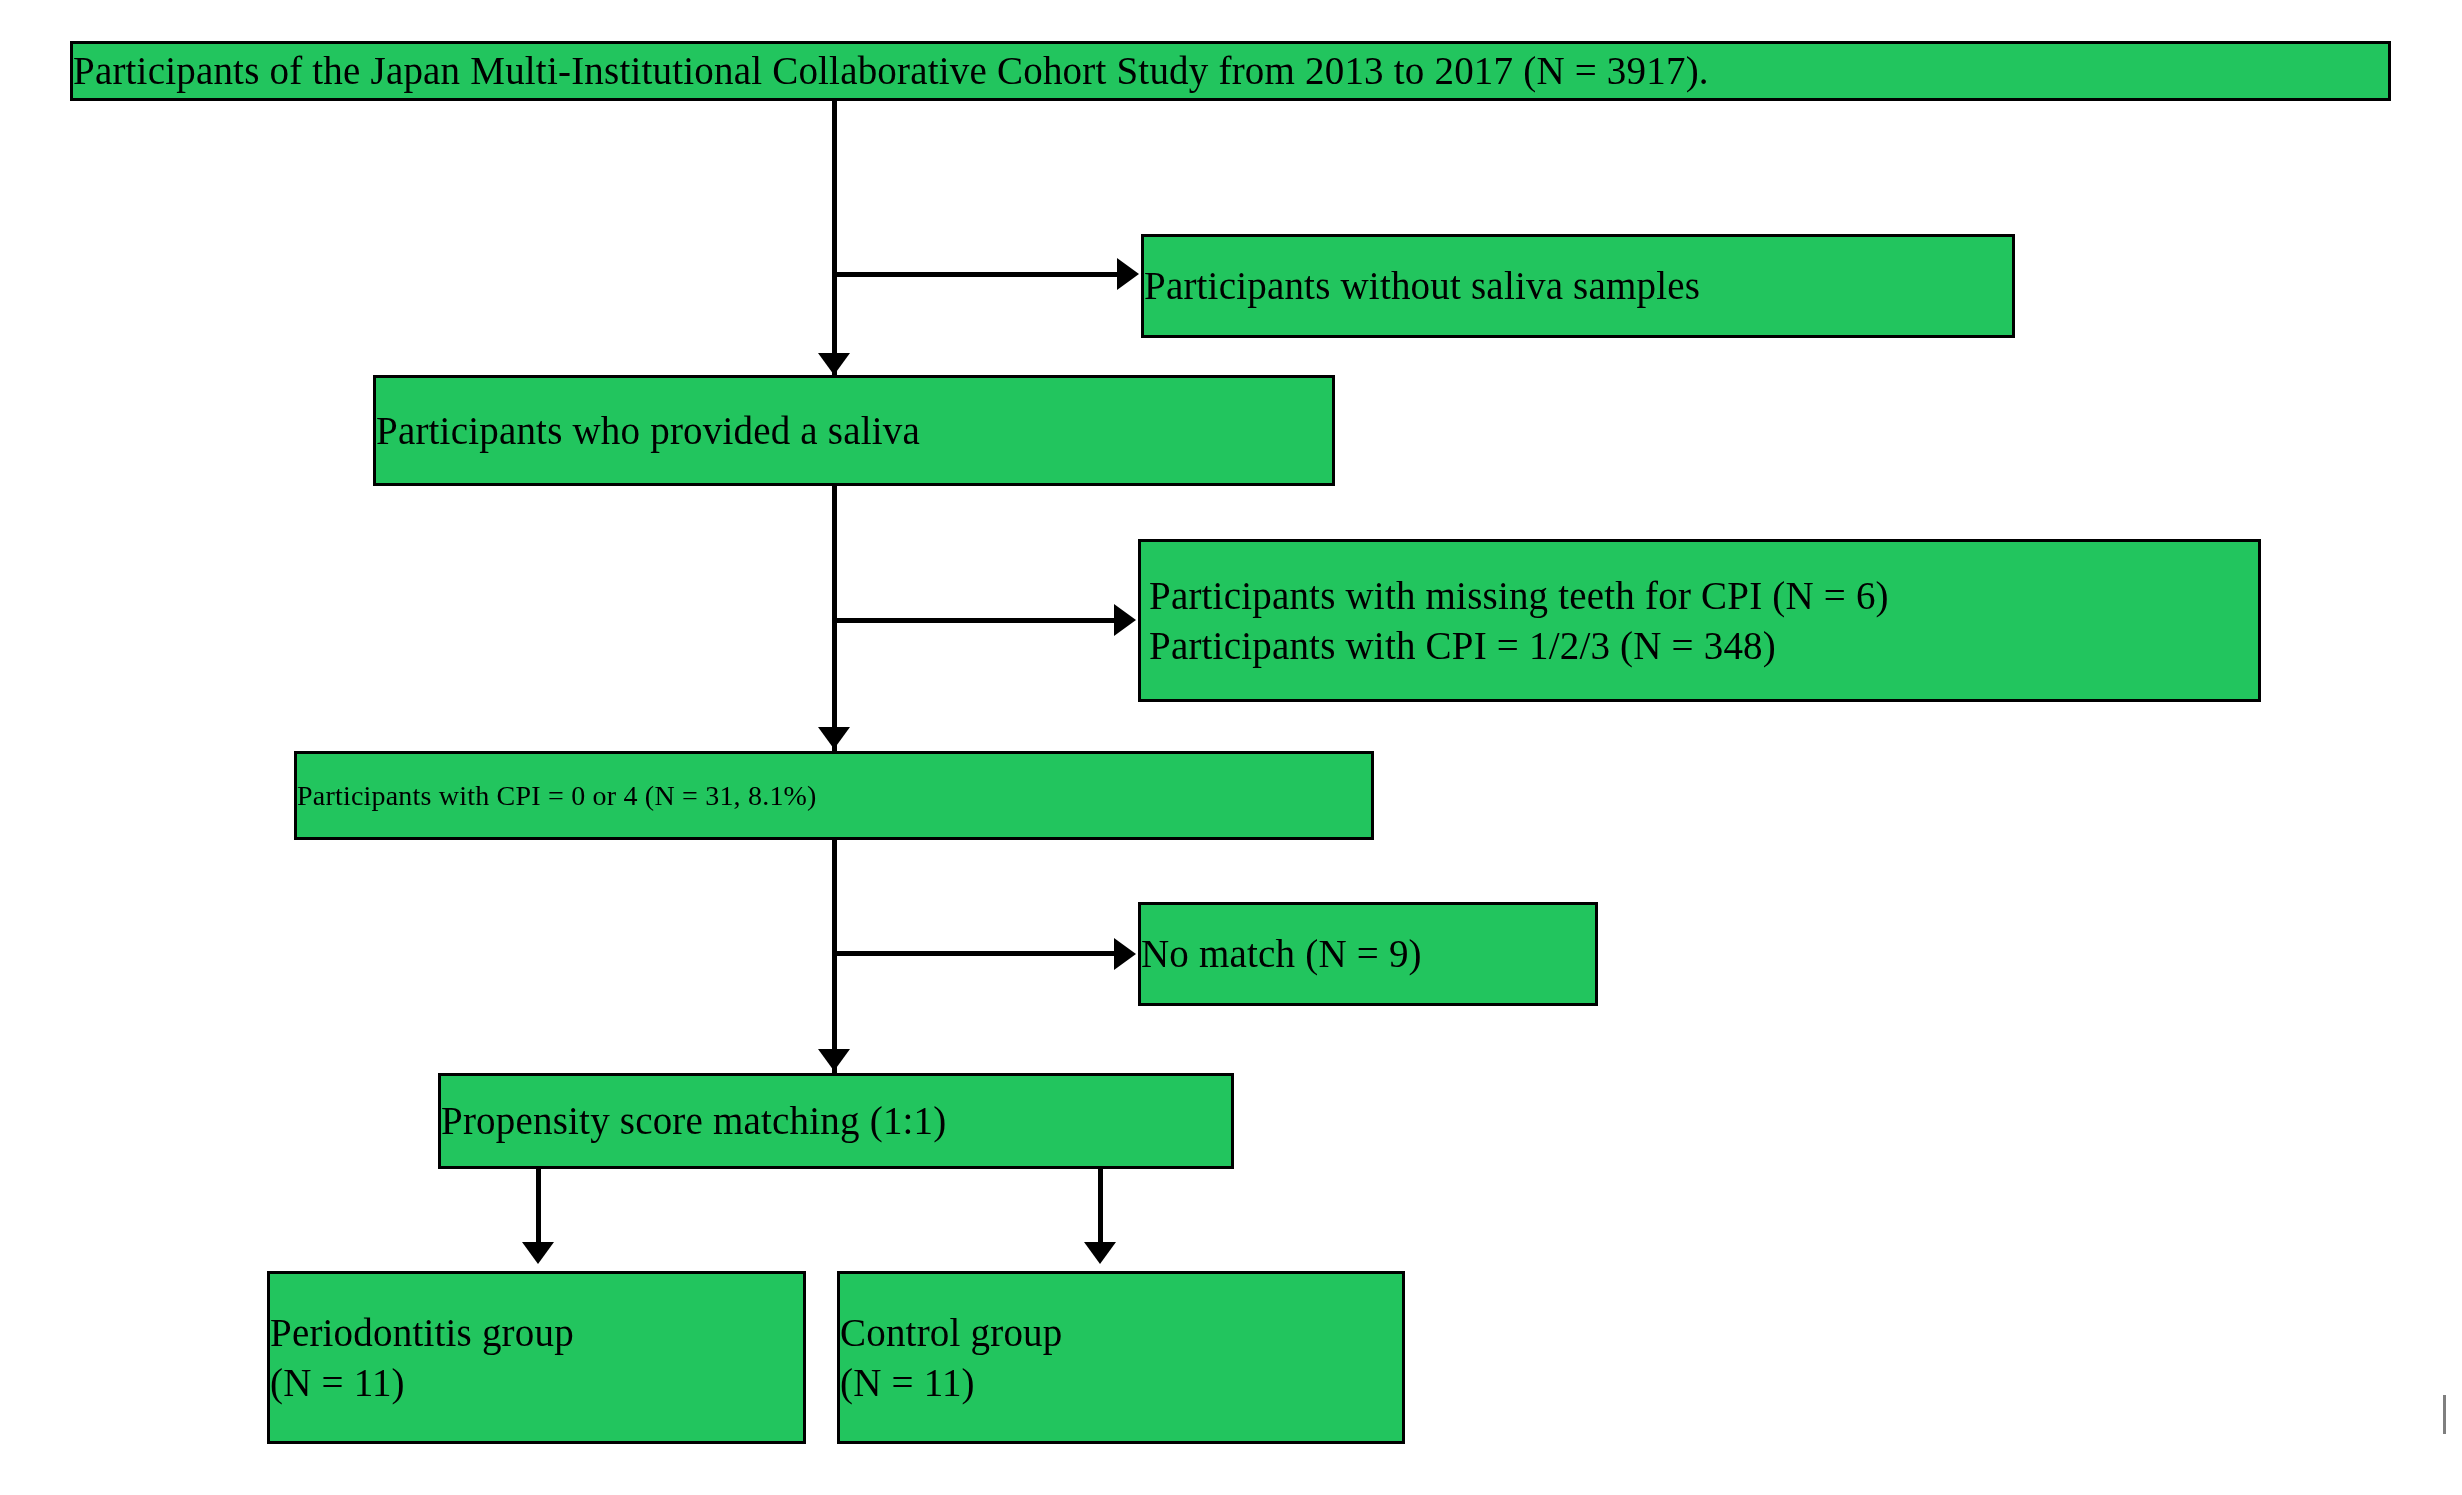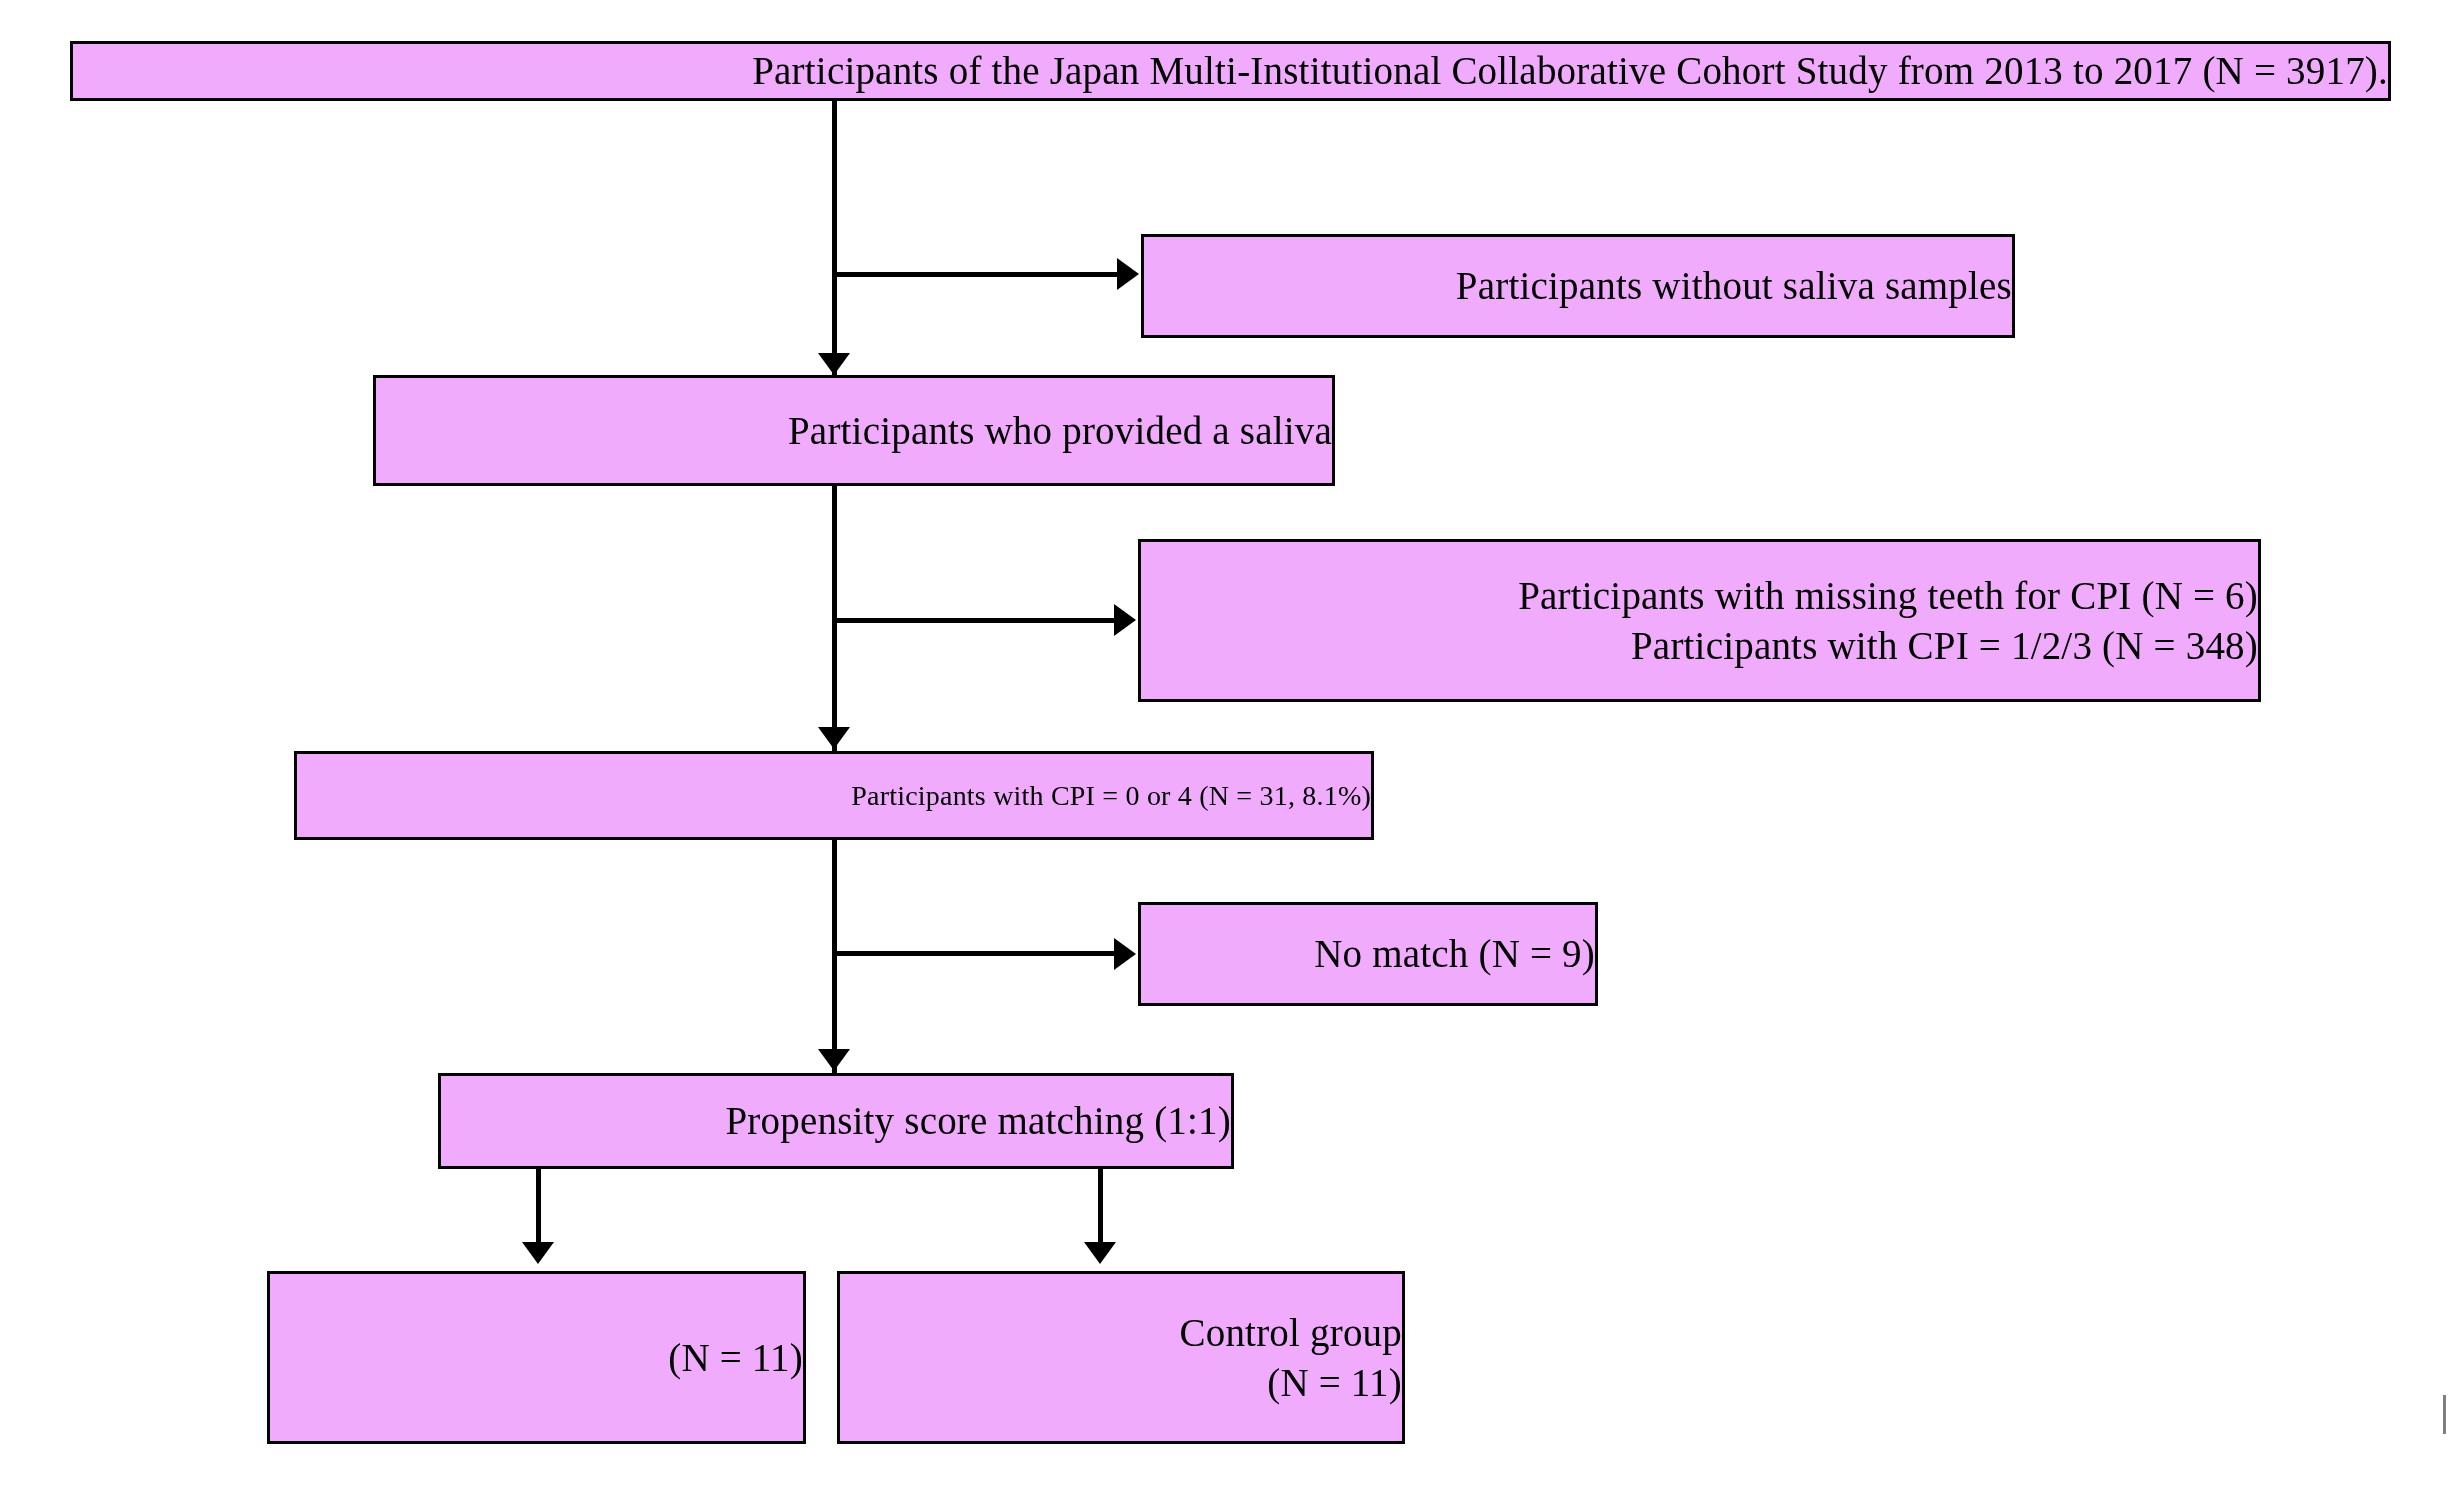--- a/index.html
+++ b/index.html
@@ -15,24 +15,24 @@
     position: relative;
     width: 2462px;
     height: 1496px;
     background: #ffffff;
     overflow: hidden;
   }
   .box {
     position: absolute;
     box-sizing: border-box;
     border: 3.4px solid #000000;
-    background: #f0abfc;
+    background: #22c55e;
     display: flex;
     flex-direction: column;
-    align-items: flex-end;
+    align-items: flex-start;
     justify-content: center;
     text-align: center;
     line-height: 1.28;
     color: #000000;
     letter-spacing: 0.2px;
   }
   .box .line {
     display: block;
     white-space: nowrap;
   }
@@ -129,20 +129,21 @@
   <div class="box" id="box-psm">
     <span class="line">Propensity score matching (1:1)</span>
   </div>
 
   <div class="vline" style="left:536px; top:1169px; height:79px;"></div>
   <div class="arrow-down" style="left:522px; top:1242px;"></div>
   <div class="vline" style="left:1098px; top:1169px; height:79px;"></div>
   <div class="arrow-down" style="left:1084px; top:1242px;"></div>
 
   <div class="box" id="box-perio">
+    <span class="line">Periodontitis group</span>
     <span class="line">(N = 11)</span>
   </div>
 
   <div class="box" id="box-control">
     <span class="line">Control group</span>
     <span class="line">(N = 11)</span>
   </div>
 
   <div class="edge-mark" style="left:2443px; top:1395px;"></div>
 

